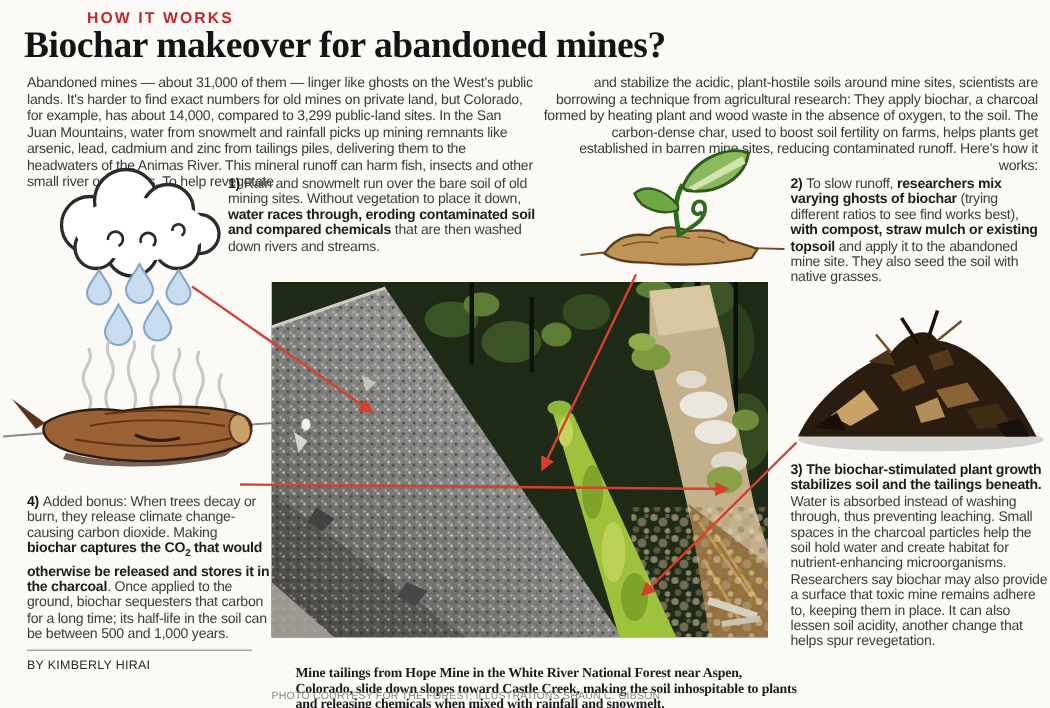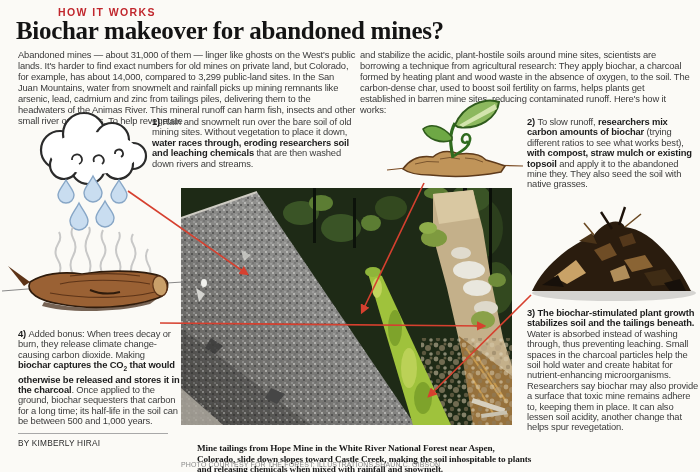--- a/index.html
+++ b/index.html
@@ -5,21 +5,21 @@
   html,body{margin:0;padding:0;background:#ddd;}
   .page{position:relative;width:700px;height:472px;background:#fbfaf6;overflow:hidden;
         font-family:"Liberation Sans",sans-serif;}
   .kicker{position:absolute;left:18px;top:6px;font-size:10.5px;font-weight:bold;
           letter-spacing:1.4px;color:#c1272d;z-index:4;padding-left:40px;}
   .title{position:absolute;left:16px;top:17px;margin:0;font-family:"Liberation Serif",serif;
          font-size:25px;font-weight:bold;color:#141414;letter-spacing:-0.3px;z-index:4;text-align:right;}
   .intro{position:absolute;top:49px;margin:0;font-size:9.4px;line-height:11px;color:#3a3a3a;
          letter-spacing:-0.15px;z-index:1;}
   .col-left{left:18px;width:338px;}
-  .col-right{left:360px;width:332px;}
+  .col-right{left:360px;width:332px;text-align:right;}
   .step{position:absolute;font-size:9.4px;line-height:10.4px;color:#3c3c3c;
         letter-spacing:-0.15px;z-index:4;}
   .step b{color:#1c1c1c;}
   .step1{left:152px;top:117px;width:213px;}
   .step2{left:527px;top:117px;width:172px;}
   .step3{left:527px;top:308px;width:173px;}
   .step4{left:18px;top:329px;width:162px;}
   .rule{position:absolute;left:18px;top:433px;width:150px;border-top:1px solid #a8a8a8;z-index:4;}
   .byline{position:absolute;left:18px;top:438px;font-size:8.3px;font-weight:normal;color:#2b2b2b;
           letter-spacing:0.2px;z-index:4;}
@@ -42,23 +42,23 @@
 <body>
 
 <div class="page">
 
   <div class="kicker">HOW IT WORKS</div>
   <h1 class="title">Biochar makeover for abandoned mines?</h1>
 
   <p class="intro col-left">Abandoned mines — about 31,000 of them — linger like ghosts on the West's public lands. It's harder to find exact numbers for old mines on private land, but Colorado, for example, has about 14,000, compared to 3,299 public-land sites. In the San Juan Mountains, water from snowmelt and rainfall picks up mining remnants like arsenic, lead, cadmium and zinc from tailings piles, delivering them to the headwaters of the Animas River. This mineral runoff can harm fish, insects and other small river organisms. To help revegetate</p>
   <p class="intro col-right">and stabilize the acidic, plant-hostile soils around mine sites, scientists are borrowing a technique from agricultural research: They apply biochar, a charcoal formed by heating plant and wood waste in the absence of oxygen, to the soil. The carbon-dense char, used to boost soil fertility on farms, helps plants get established in barren mine sites, reducing contaminated runoff. Here's how it works:</p>
 
-  <div class="step step1"><b>1) </b><span>Rain and snowmelt run over the bare soil of old mining sites. Without vegetation to place it down, </span><b>water races through, eroding researchers soil and leaching chemicals</b><span> that are then washed down rivers and streams.</span></div>
-
-  <div class="step step2"><b>2) </b><span>To slow runoff, </span><b>researchers mix carbon amounts of biochar</b><span> (trying different ratios to see what works best), </span><b>with compost, straw mulch or existing topsoil</b><span> and apply it to the abandoned mine they. They also seed the soil with native grasses.</span></div>
+  <div class="step step1"><b>1) </b><span>Rain and snowmelt run over the bare soil of old mining sites. Without vegetation to place it down, </span><b>water races through, eroding contaminated soil and compared chemicals</b><span> that are then washed down rivers and streams.</span></div>
+
+  <div class="step step2"><b>2) </b><span>To slow runoff, </span><b>researchers mix varying ghosts of biochar</b><span> (trying different ratios to see find works best), </span><b>with compost, straw mulch or existing topsoil</b><span> and apply it to the abandoned mine site. They also seed the soil with native grasses.</span></div>
 
   <div class="step step3"><b>3) The biochar-stimulated plant growth stabilizes soil and the tailings beneath.</b><span> Water is absorbed instead of washing through, thus preventing leaching. Small spaces in the charcoal particles help the soil hold water and create habitat for nutrient-enhancing microorganisms. Researchers say biochar may also provide a surface that toxic mine remains adhere to, keeping them in place. It can also lessen soil acidity, another change that helps spur revegetation.</span></div>
 
   <div class="step step4"><b>4) </b><span>Added bonus: When trees decay or burn, they release climate change-causing carbon dioxide. Making </span><b>biochar captures the CO</b><sub style="font-weight:bold;color:#1c1c1c;">2</sub><b> that would otherwise be released and stores it in the charcoal</b><span>. Once applied to the ground, biochar sequesters that carbon for a long time; its half-life in the soil can be between 500 and 1,000 years.</span></div>
 
   <div class="rule"></div>
   <div class="byline">BY KIMBERLY HIRAI</div>
 
   <div class="illu cloud">
     <svg width="135" height="130" viewBox="0 0 135 130">

